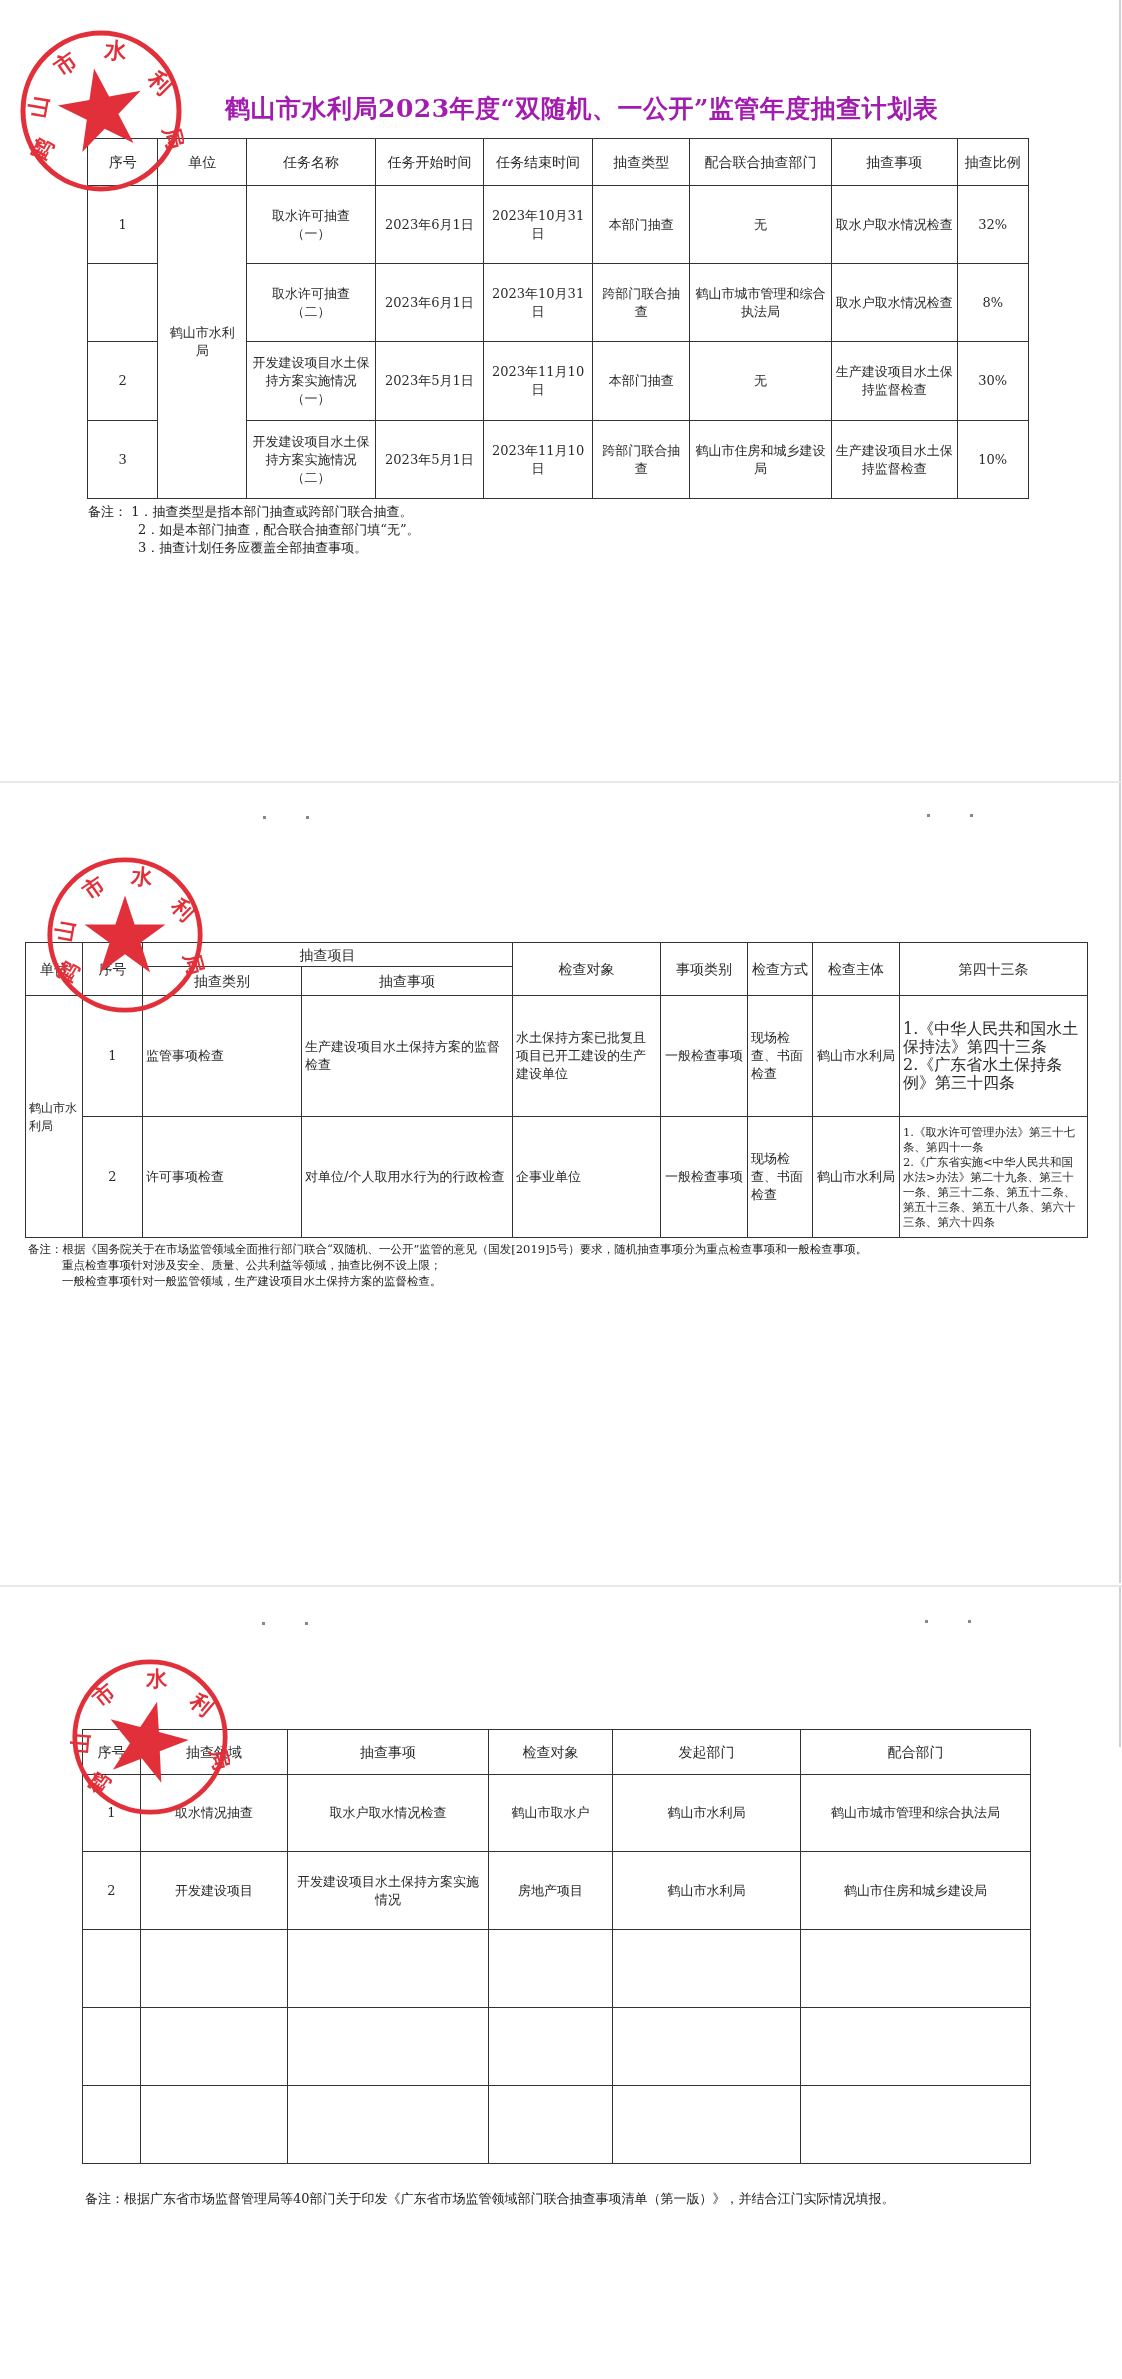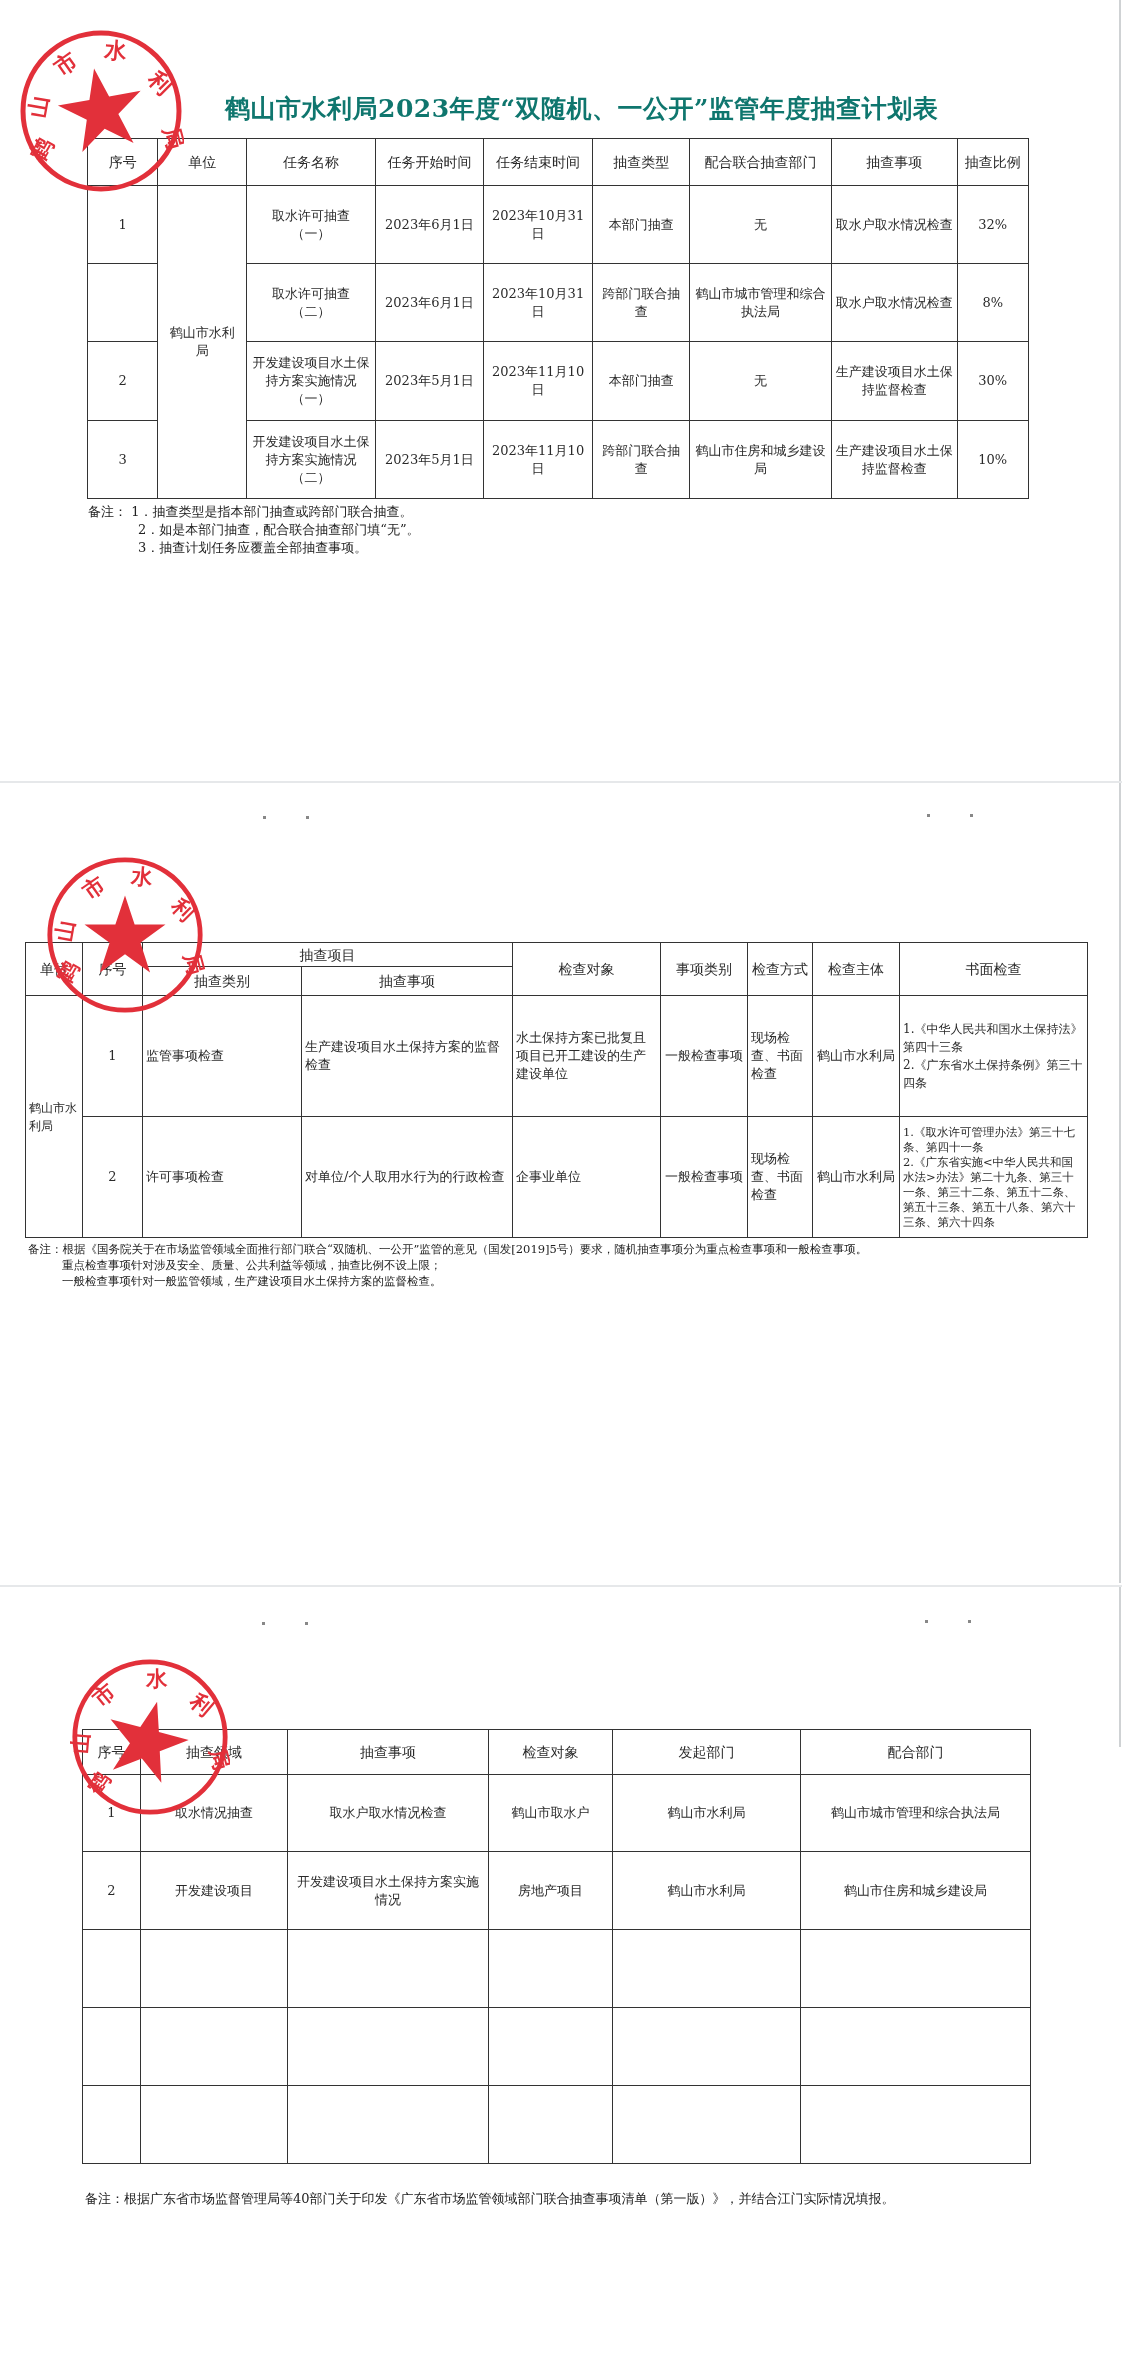--- a/index.html
+++ b/index.html
@@ -1,21 +1,21 @@
 <!DOCTYPE html>
 <html><head>
 <meta charset="utf-8">
 <style>
   html, body { margin: 0; padding: 0; background: #fff; }
   body { width: 1122px; height: 2379px; position: relative; overflow: hidden;
          font-family: "DejaVu Serif", "Liberation Serif", serif; color: #222; }
   .page { position: absolute; left: 0; width: 1122px; background: #fff; }
   .page-sep { position: absolute; left: 0; width: 1122px; height: 2px; background: #e6e8ea; }
   .right-edge { position: absolute; right: 1px; width: 2px; background: #cfd2d4; }
-  .doc-title { position: absolute; font-size: 25px; font-weight: bold; white-space: nowrap; color: #0f766e; letter-spacing: 0.5px; }
+  .doc-title { position: absolute; font-size: 25px; font-weight: bold; white-space: nowrap; color: #a21caf; letter-spacing: 0.5px; }
   .doc-title.light { font-weight: normal; font-family: "DejaVu Sans", "Liberation Sans", sans-serif; font-size: 26px; }
   table { position: absolute; border-collapse: collapse; table-layout: fixed; }
   td, th { border: 1.5px solid #333; text-align: center; vertical-align: middle; font-weight: normal;
            font-size: 13px; line-height: 18px; padding: 2px 3px; color: #2a2a2a; }
   th { font-size: 14px; }
   td.left { text-align: left; }
   .notes { position: absolute; font-size: 13px; line-height: 18px; color: #222; white-space: nowrap; }
   .notes div { margin: 0; }
   .stamp { position: absolute; pointer-events: none; z-index: 5; }
   .dot { position: absolute; width: 3px; height: 3px; background: #888; }
@@ -138,36 +138,36 @@
     </colgroup>
     <tbody>
         <tr style="height:24px">
       <th rowspan="2">单位</th>
       <th rowspan="2">序号</th>
       <th colspan="2">抽查项目</th>
       <th rowspan="2">检查对象</th>
       <th rowspan="2">事项类别</th>
       <th rowspan="2">检查方式</th>
       <th rowspan="2">检查主体</th>
-      <th rowspan="2">书面检查</th>
+      <th rowspan="2">第四十三条</th>
     </tr>
     <tr style="height:29px">
       <th>抽查类别</th>
       <th>抽查事项</th>
     </tr>
     <tr style="height:121px">
       <td rowspan="2" class="left" style="font-size:12px;">鹤山市水利局</td>
       <td>1</td>
       <td class="left">监管事项检查</td>
       <td class="left">生产建设项目水土保持方案的监督检查</td>
       <td class="left">水土保持方案已批复且项目已开工建设的生产建设单位</td>
       <td>一般检查事项</td>
       <td class="left">现场检查、书面检查</td>
       <td>鹤山市水利局</td>
-      <td class="left" style="white-space:pre-line;font-size:12px;">1.《中华人民共和国水土保持法》第四十三条
+      <td class="left" style="white-space:pre-line;font-size:16px;">1.《中华人民共和国水土保持法》第四十三条
 2.《广东省水土保持条例》第三十四条</td>
     </tr>
     <tr style="height:121px">
       <td>2</td>
       <td class="left">许可事项检查</td>
       <td class="left">对单位/个人取用水行为的行政检查</td>
       <td class="left">企事业单位</td>
       <td>一般检查事项</td>
       <td class="left">现场检查、书面检查</td>
       <td>鹤山市水利局</td>

